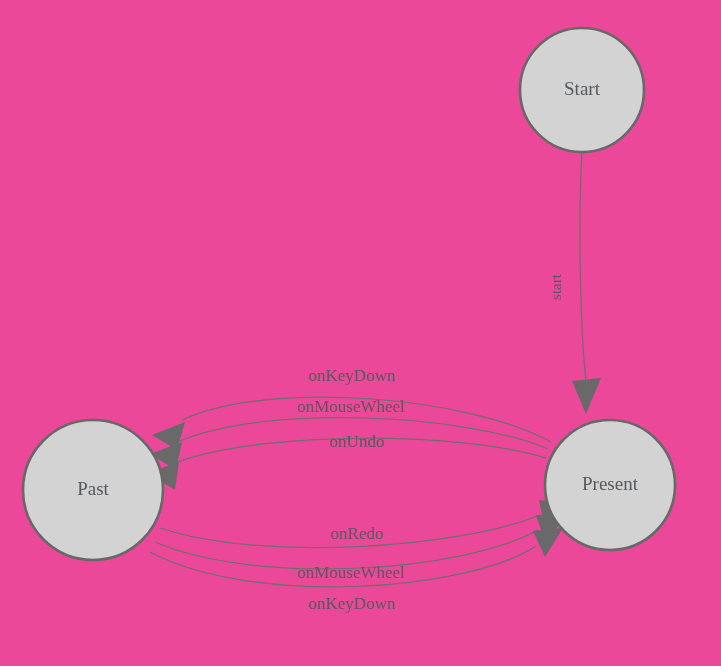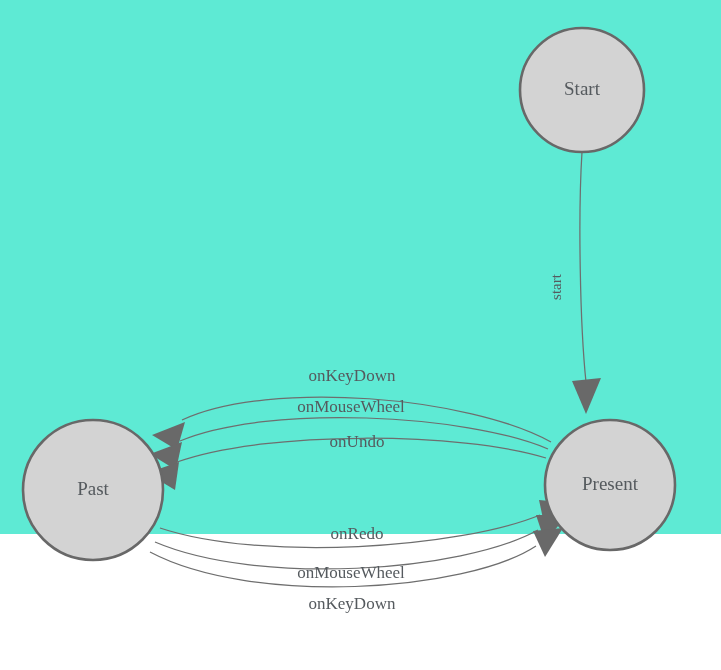--- a/index.html
+++ b/index.html
@@ -9,22 +9,22 @@
   }
   body {
     width: 721px;
     height: 670px;
     overflow: hidden;
     font-family: "Liberation Serif", "DejaVu Serif", serif;
   }
   #diagram-canvas {
     position: relative;
     width: 721px;
-    height: 534px;
-    background: #5eead4;
+    height: 666px;
+    background: #ec4899;
   }
   svg#graph {
     display: block;
     width: 721px;
     height: 670px;
   }
   .node-circle {
     fill: #d3d3d3;
     stroke: #686868;
     stroke-width: 2.6;

